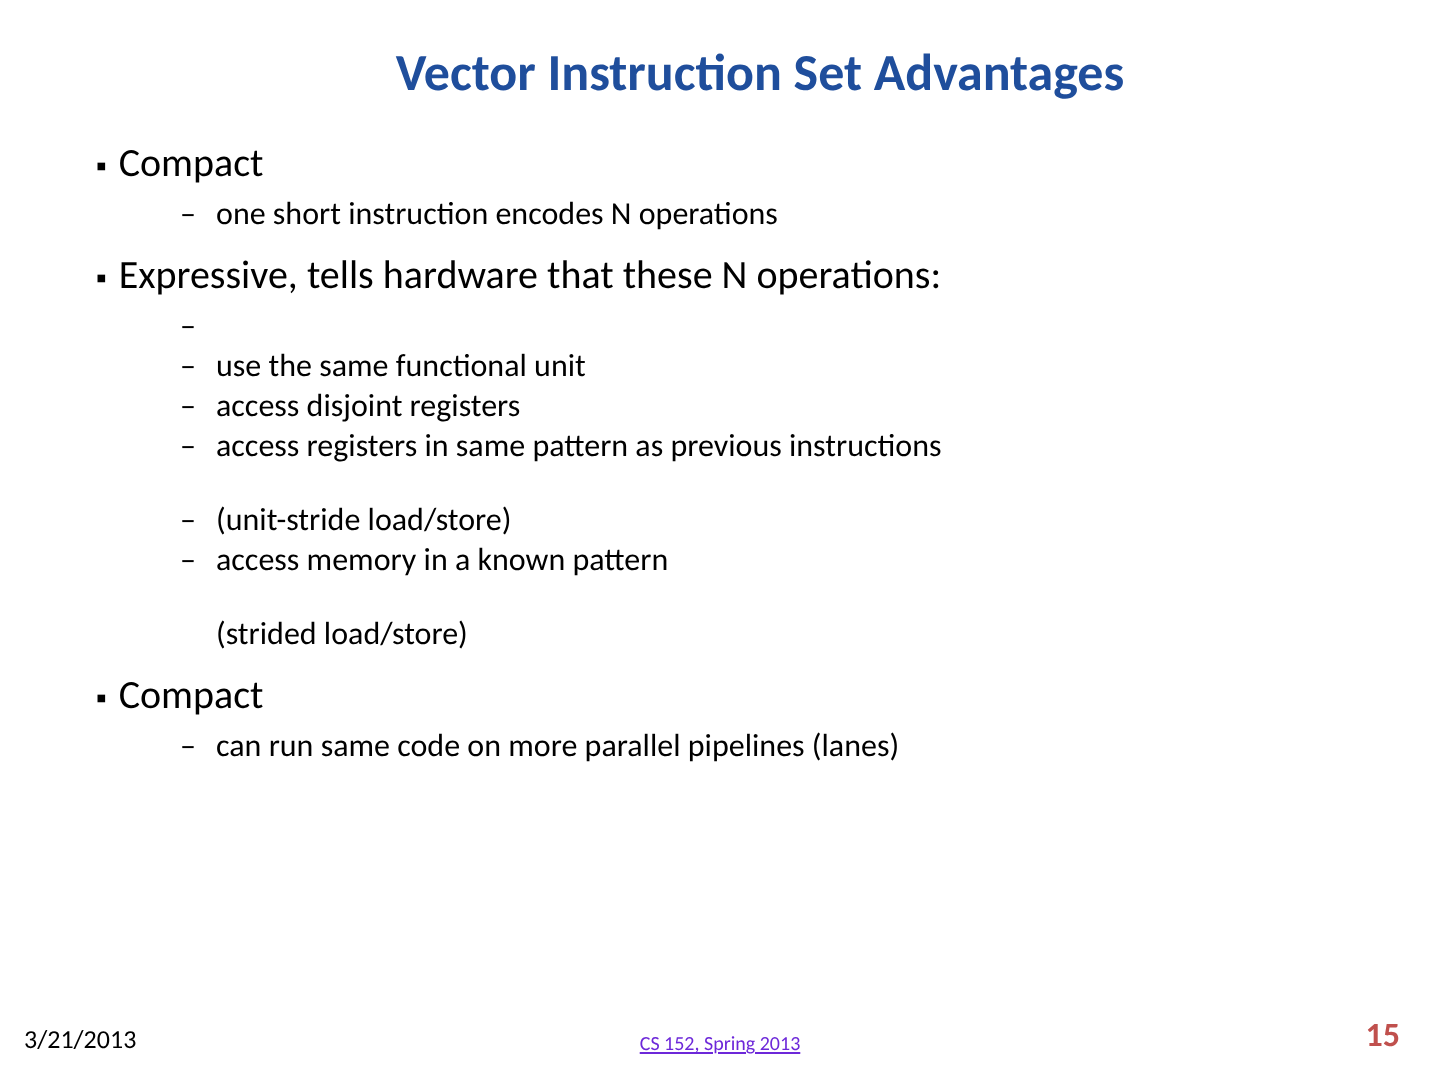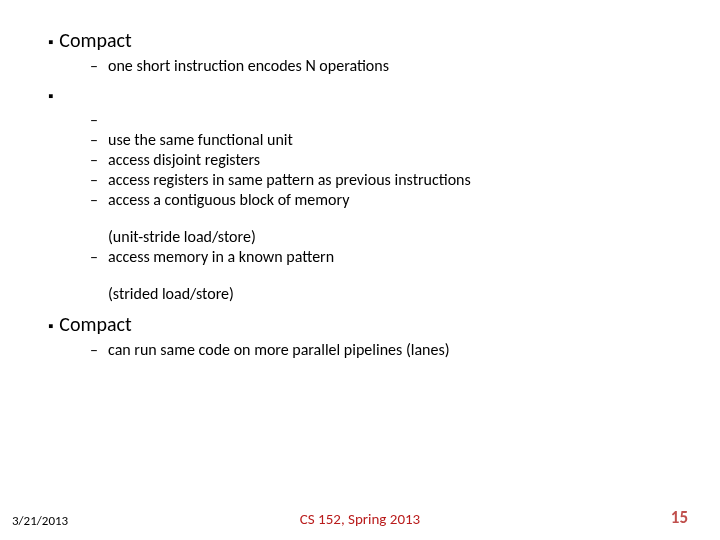--- a/index.html
+++ b/index.html
@@ -71,83 +71,85 @@
     }
     .sub-text-paren {
       display: block;
       margin-top: 17px;
     }
     .footer {
       position: absolute;
       bottom: 12px;
       left: 0;
       width: 100%;
-      padding: 0 32px 0 12px;
+      padding: 0 20px 0 12px;
       display: flex;
       align-items: flex-end;
       justify-content: space-between;
     }
     .footer-date {
       font-size: 13px;
       color: #000;
     }
     .footer-center {
-      font-size: 15px;
-      color: #b91c1c;
+      font-size: 10px;
+      color: #6d28d9;
       position: absolute;
       left: 50%;
       transform: translateX(-50%);
+      text-decoration: underline;
     }
     .footer-page {
       font-size: 17px;
       color: #c0504d;
       font-weight: bold;
     }
   </style>
 </head>
 <body>
 
 <div class="slide">
+  <div class="title">Vector Instruction Set Advantages</div>
 
   <div class="content">
 
     <div class="top-item">
       <span class="top-bullet">▪</span>
       <span class="top-text">Compact</span>
     </div>
     <div class="sub-list">
       <div class="sub-item">
         <span class="sub-bullet">–</span>
         <span class="sub-text">one short instruction encodes N operations</span>
       </div>
     </div>
 
     <div class="top-item">
       <span class="top-bullet">▪</span>
+      <span class="top-text">Expressive, tells hardware that these N operations:</span>
     </div>
     <div class="sub-list">
       <div class="sub-item">
         <span class="sub-bullet">–</span>
       </div>
       <div class="sub-item">
         <span class="sub-bullet">–</span>
         <span class="sub-text">use the same functional unit</span>
       </div>
       <div class="sub-item">
         <span class="sub-bullet">–</span>
         <span class="sub-text">access disjoint registers</span>
       </div>
       <div class="sub-item">
         <span class="sub-bullet">–</span>
         <span class="sub-text">access registers in same pattern as previous instructions</span>
       </div>
       <div class="sub-item">
         <span class="sub-bullet">–</span>
         <span class="sub-text">
-          <span class="sub-text-inner">access a contiguous block of memory</span>
           <span class="sub-text-paren">(unit-stride load/store)</span>
         </span>
       </div>
       <div class="sub-item">
         <span class="sub-bullet">–</span>
         <span class="sub-text">
           <span class="sub-text-inner">access memory in a known pattern</span>
           <span class="sub-text-paren">(strided load/store)</span>
         </span>
       </div>

